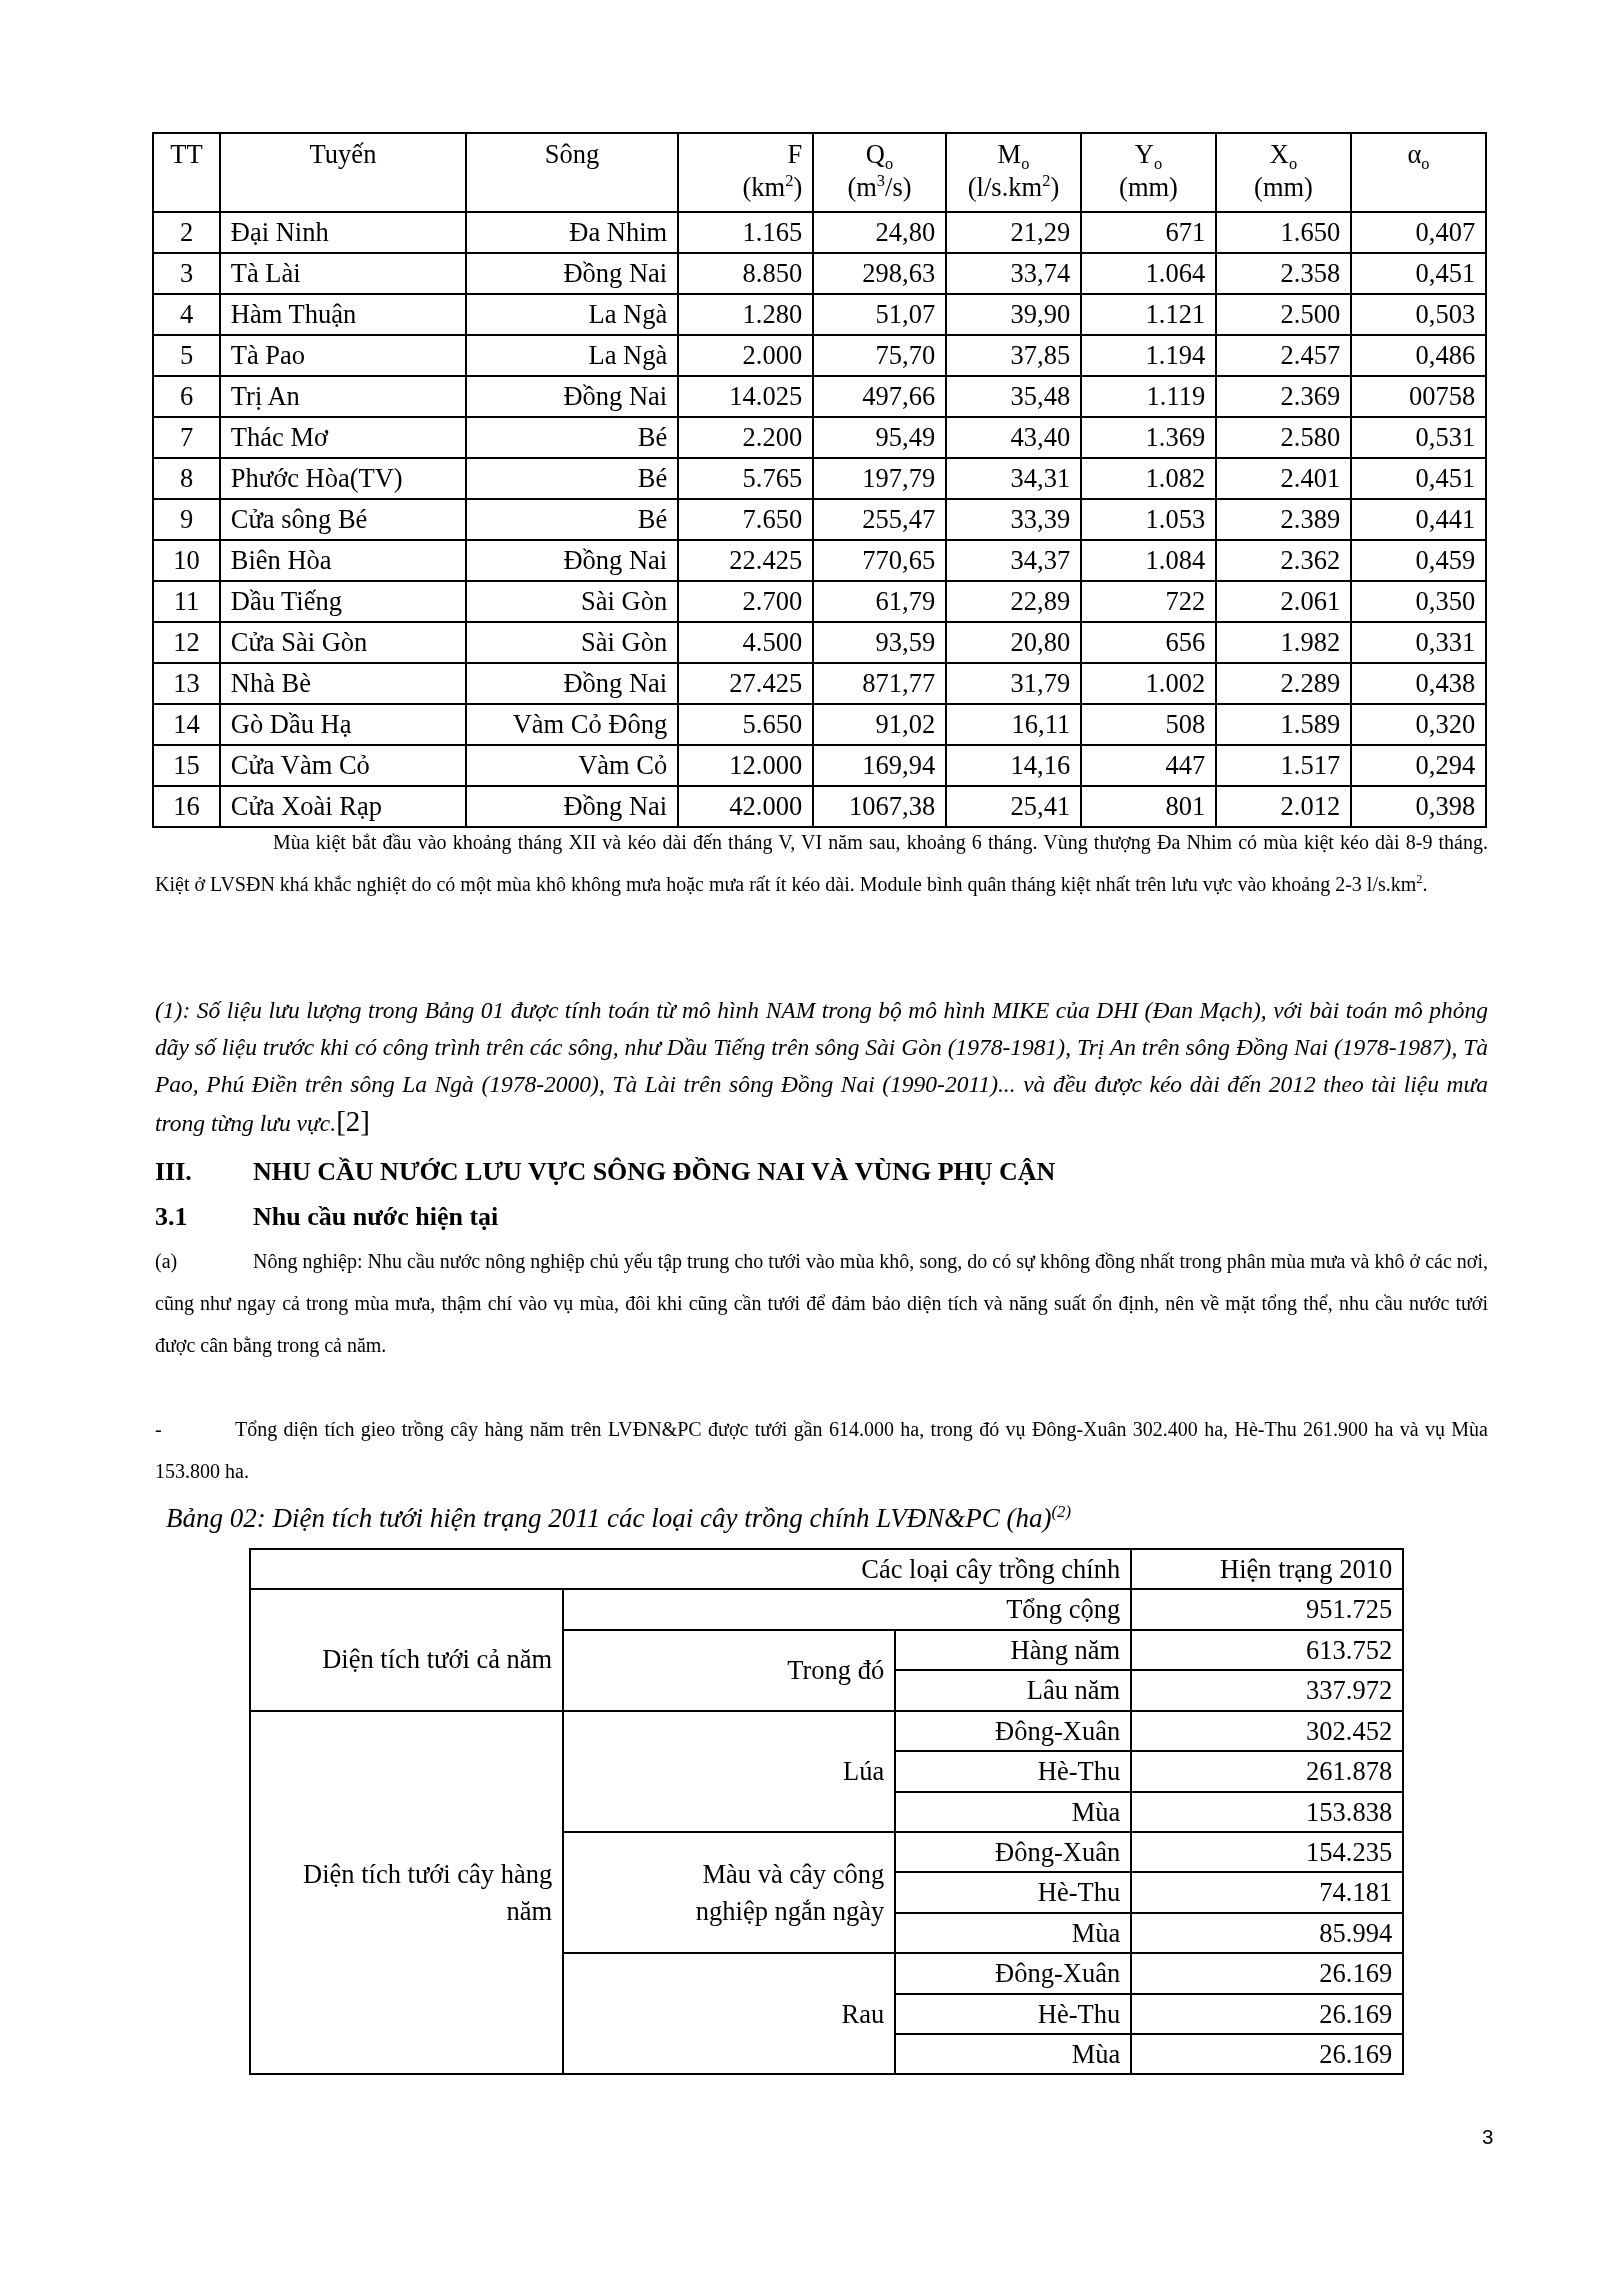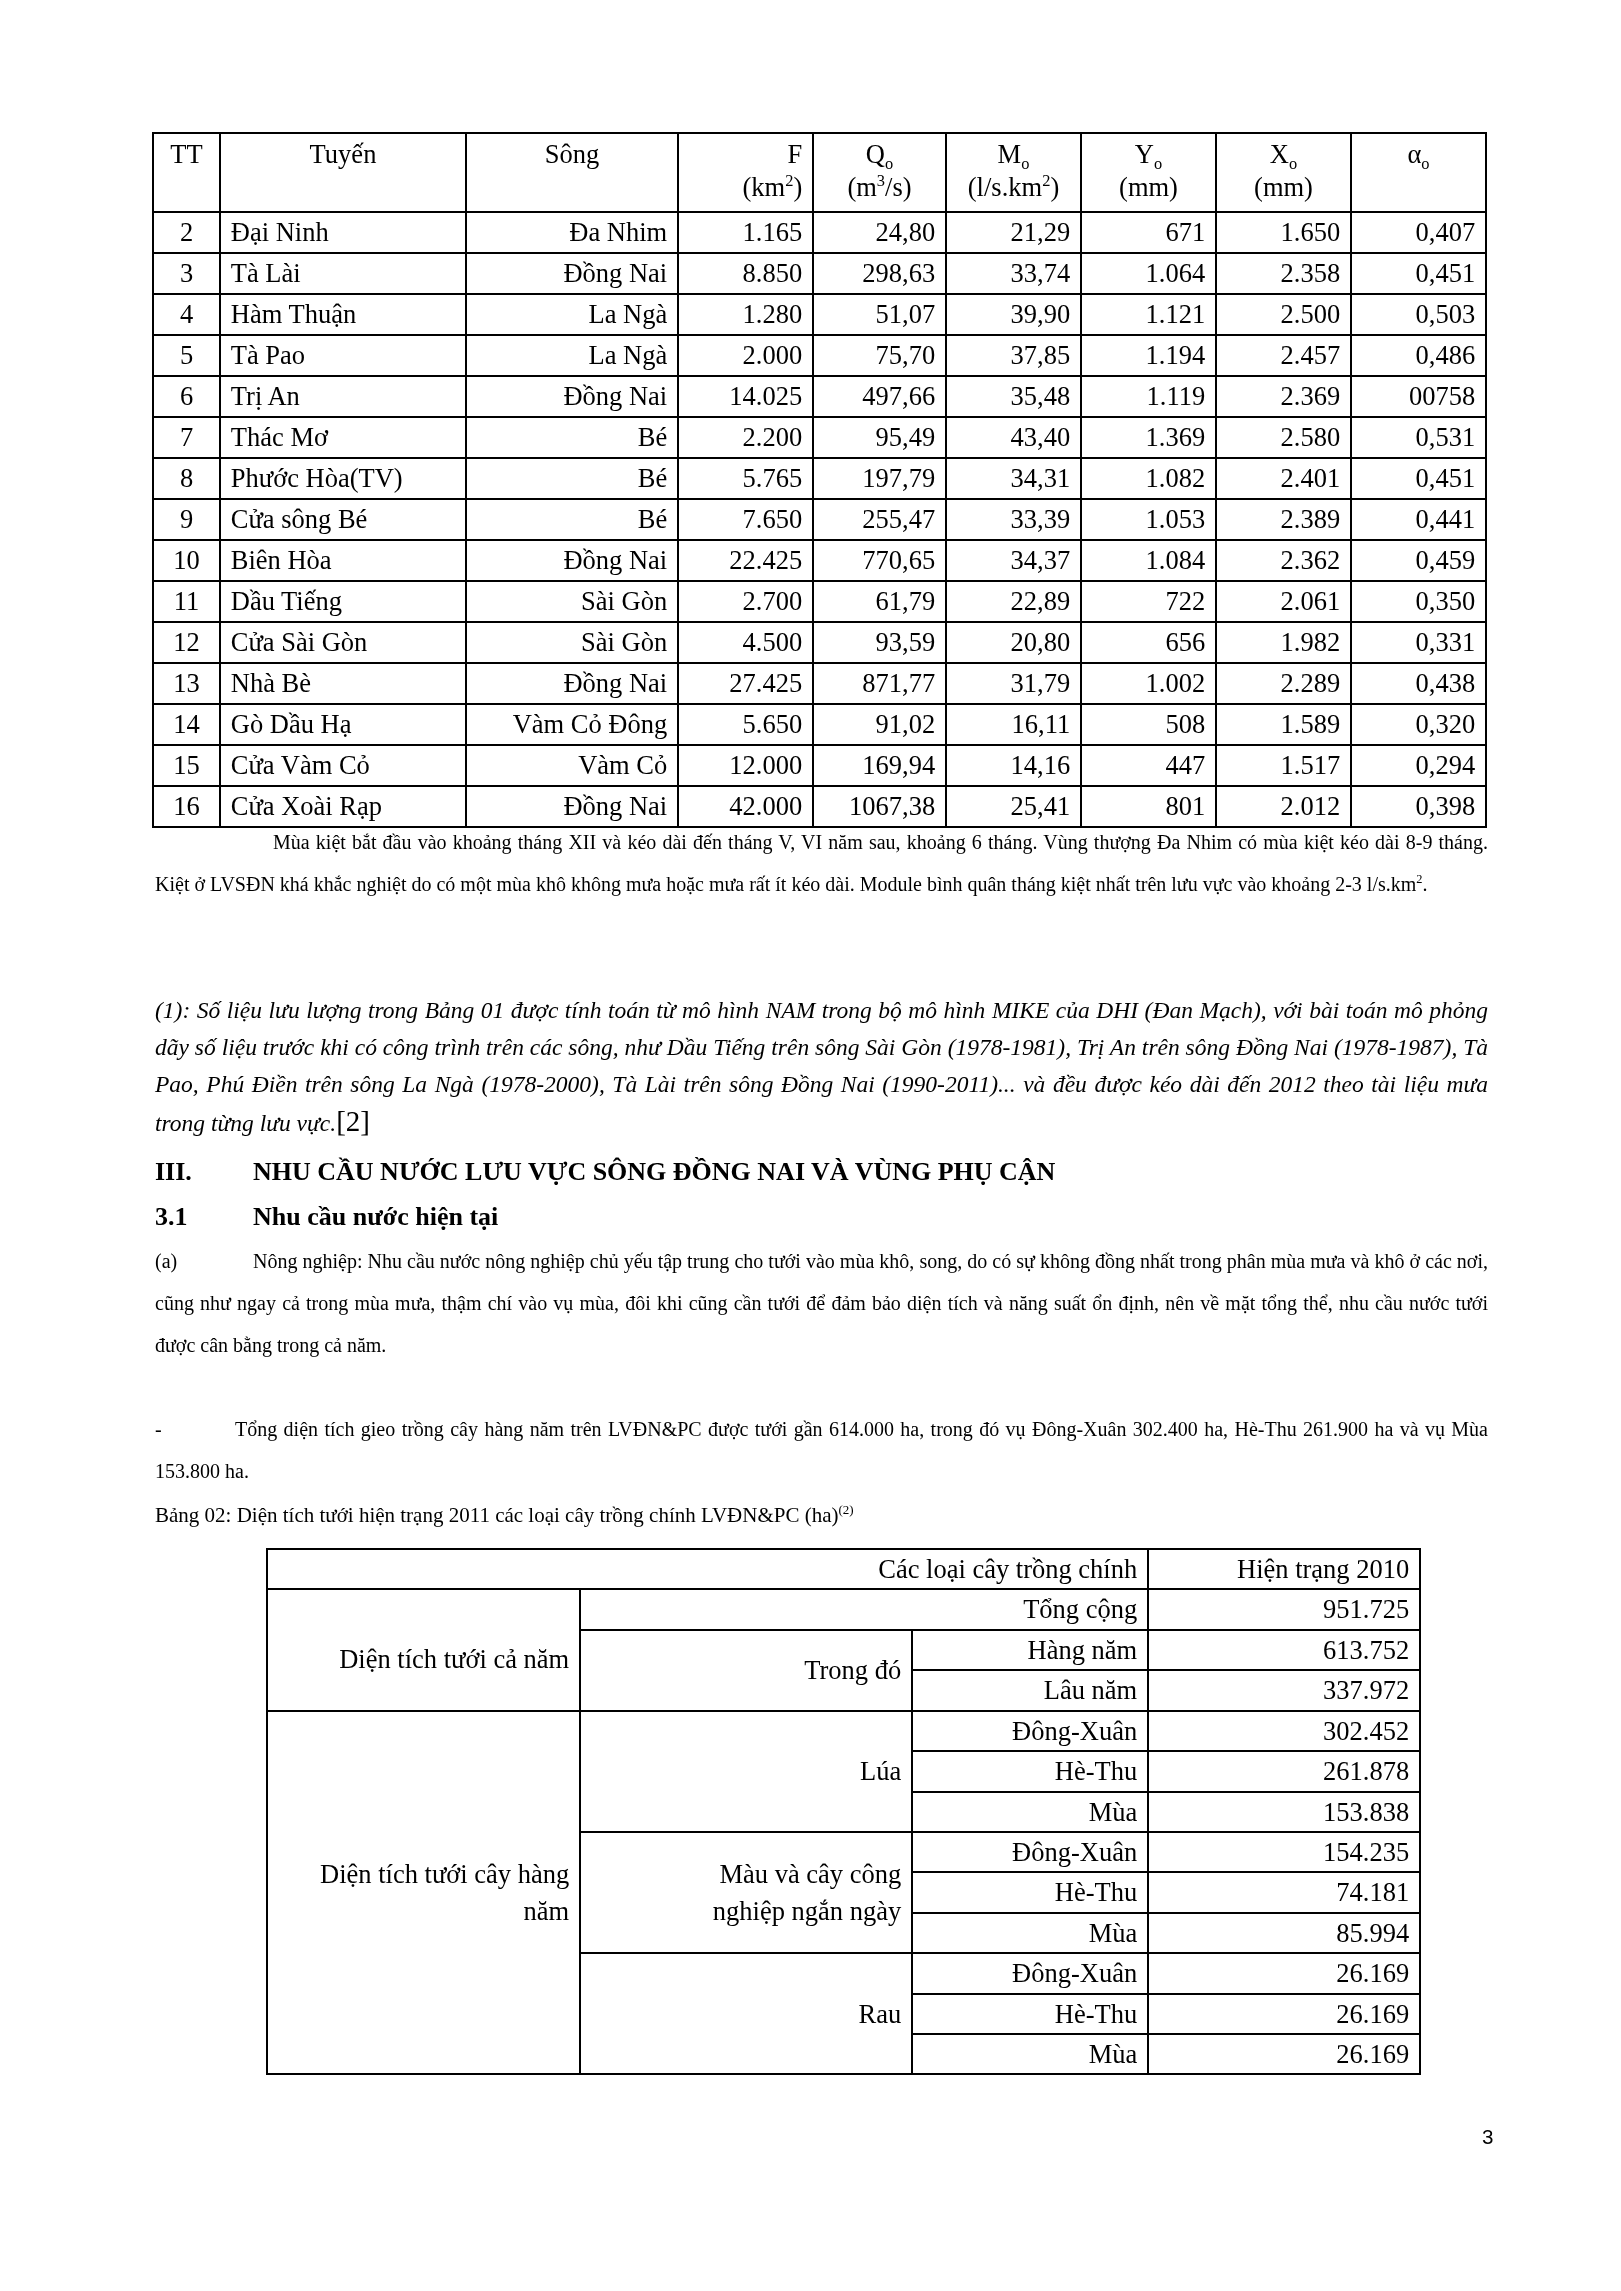--- a/index.html
+++ b/index.html
@@ -14,22 +14,22 @@
   #tbl1 td.l { text-align: left; }
   #tbl1 td.r { text-align: right; }
   #tbl1 td.sng { padding-left: 2px; text-align: right; }
   sub, sup { font-size: 0.62em; line-height: 0; }
   .para { position: absolute; left: 155px; width: 1333px; font-size: 20px; line-height: 42px; text-align: justify; }
   .para .indent { display: inline-block; width: 118px; }
   .foot { position: absolute; left: 155px; width: 1333px; font-size: 23.5px; line-height: 37px; font-style: italic; text-align: justify; }
   .foot .ref { font-style: normal; font-size: 29px; }
   .h { position: absolute; left: 155px; font-size: 26px; font-weight: bold; }
   .h .num { display: inline-block; width: 98px; }
-  .caption { position: absolute; left: 155px; font-size: 21px; }
-  #tbl2 { left: 266px; top: 1548px; width: 1153px; padding-left: 24px; }
+  .caption { position: absolute; left: 166px; font-size: 27px; font-style: italic; }
+  #tbl2 { left: 249px; top: 1548px; width: 1153px; padding-left: 24px; }
   #tbl2 td { height: 38px; text-align: right; padding: 0 9.8px; }
   #tbl2 td.multi { white-space: normal; line-height: 37px; }
   .pagenum { position: absolute; left: 1482px; top: 2125px; font-family: "Liberation Sans", "DejaVu Sans", sans-serif; font-size: 20.6px; }
 </style>
 </head>
 <body>
 
 <table class="t" id="tbl1">
   <colgroup>
     <col style="width:67px">

